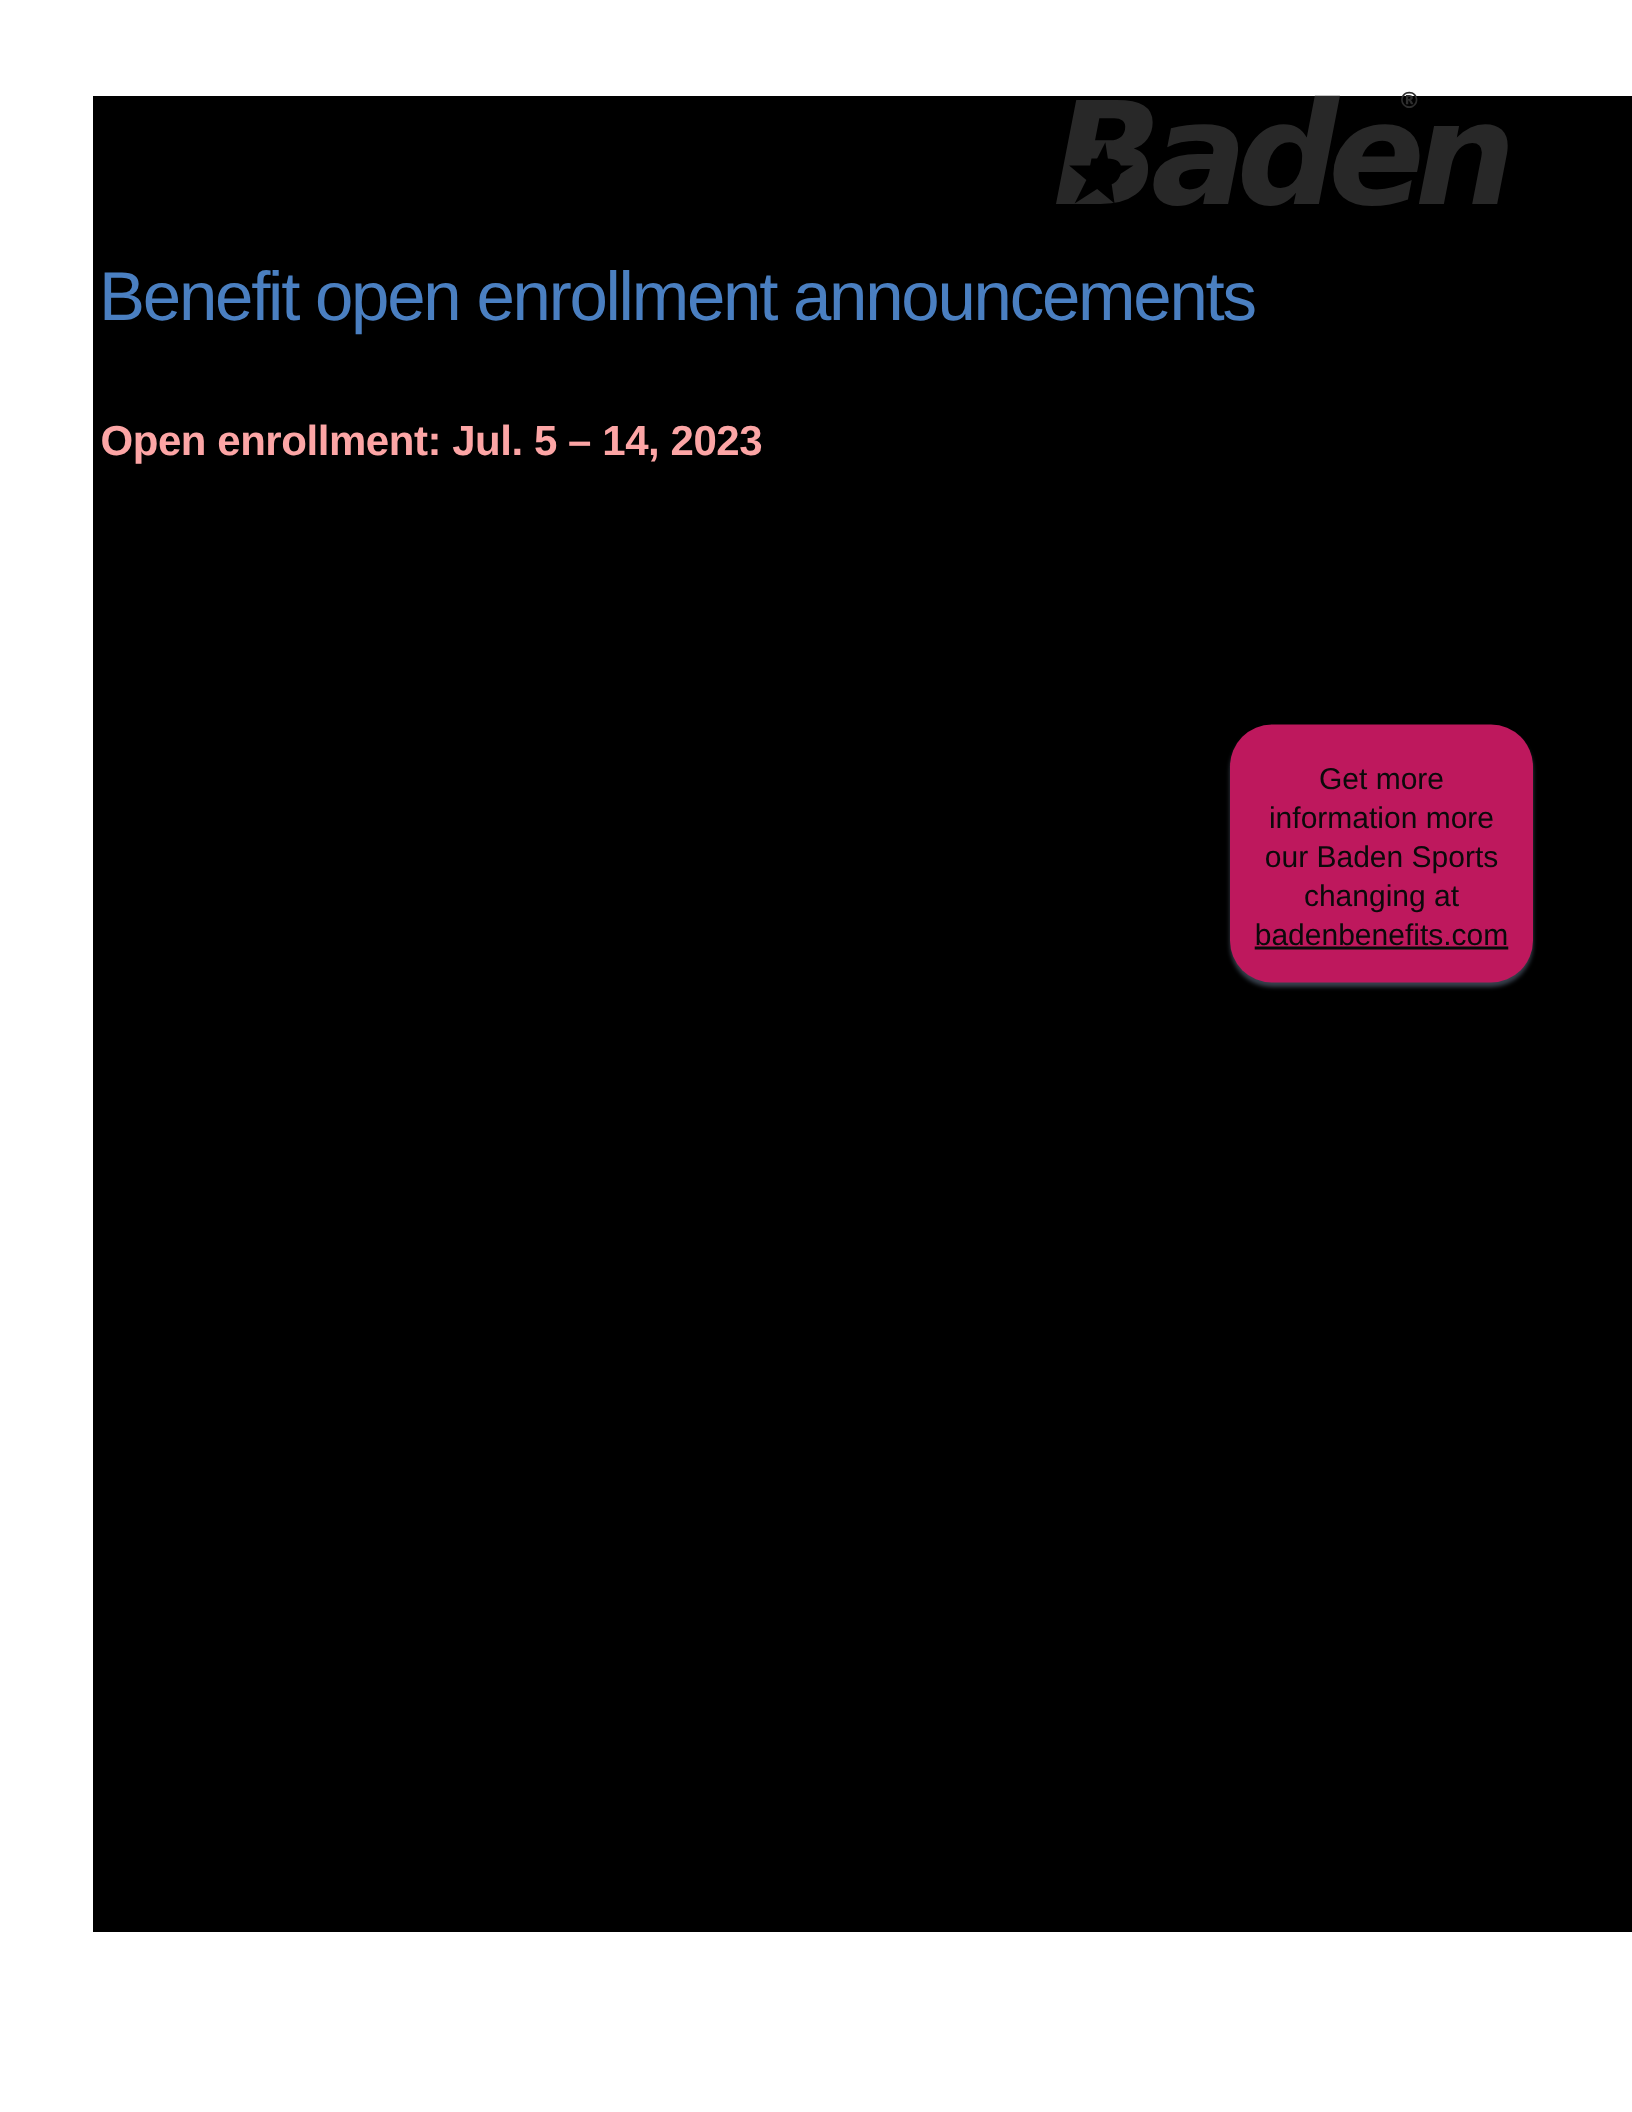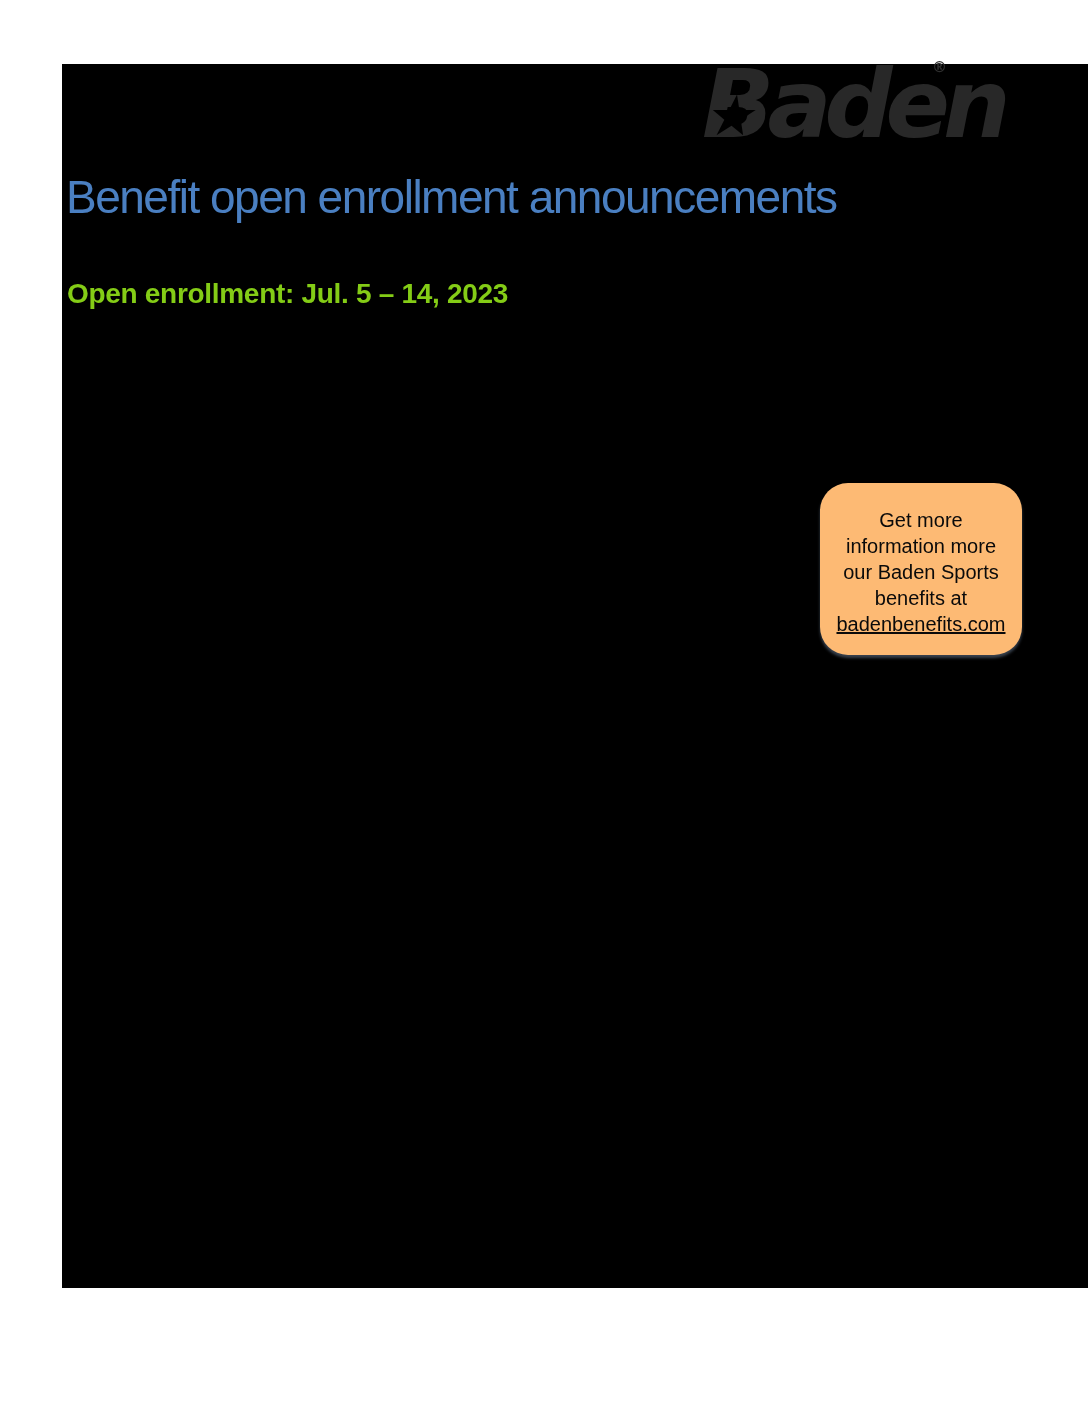--- a/index.html
+++ b/index.html
@@ -74,35 +74,35 @@
     color: #4a7fc1;
     white-space: nowrap;
   }
   .subhead {
     position: absolute;
     left: 5px;
     font-size: 28px;
     line-height: 34px;
     font-weight: bold;
     letter-spacing: -0.3px;
-    color: #84cc16;
+    color: #fca5a5;
     white-space: nowrap;
   }
   .subhead.enroll  { top: 213px; }
   .subhead.changes { top: 396px; }
   
   .callout {
     position: absolute;
     left: 758px;
     top: 419px;
     width: 202px;
     height: 172px;
     box-sizing: border-box;
     padding-top: 24px;
-    background: #fdba74;
+    background: #be185d;
     border-radius: 28px;
     box-shadow: 0 3px 3px rgba(125, 145, 170, 0.45);
     text-align: center;
     color: #0a0a0a;
     font-size: 20px;
     line-height: 26px;
   }
   .callout .link {
     text-decoration: underline;
     color: #0a0a0a;
@@ -123,20 +123,20 @@
 
     <div class="doc-title">Benefit open enrollment announcements</div>
 
     <div class="subhead enroll">Open enrollment: Jul. 5 – 14, 2023</div>
 
 
     <div class="callout">
       <div>Get more</div>
       <div>information more</div>
       <div>our Baden Sports</div>
-      <div>benefits at</div>
+      <div>changing at</div>
       <div>
         <span class="link">badenbenefits.com</span>
       </div>
     </div>
 
   </div>
 </div>
 
 </body></html>

